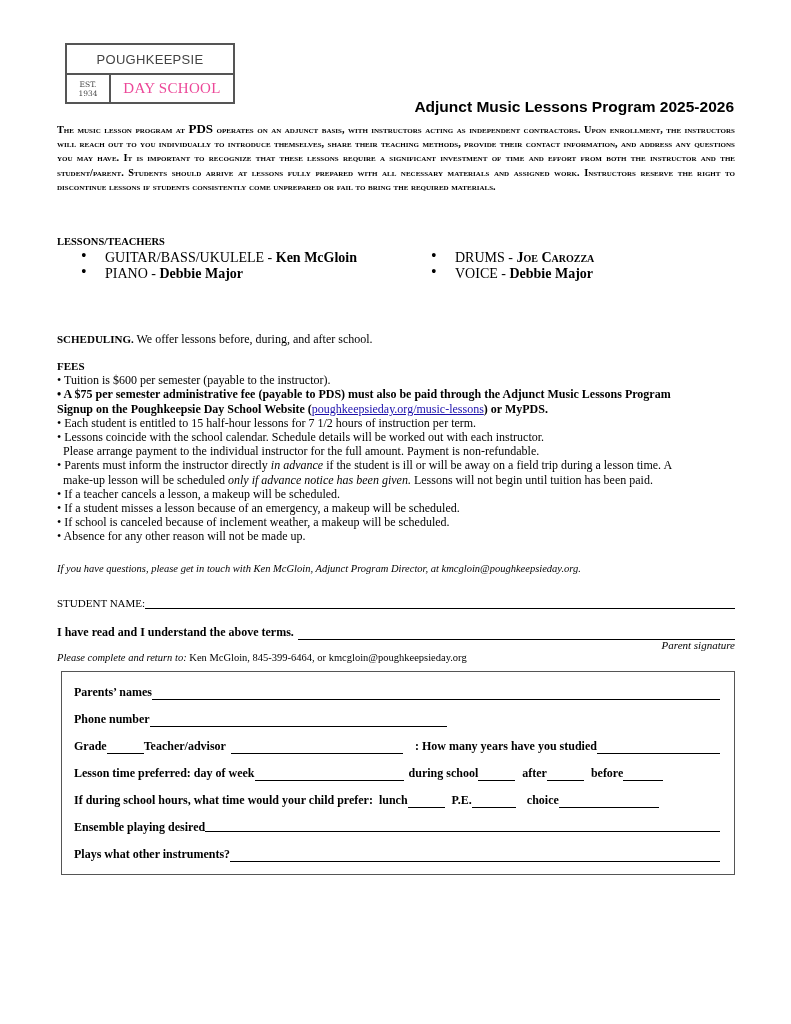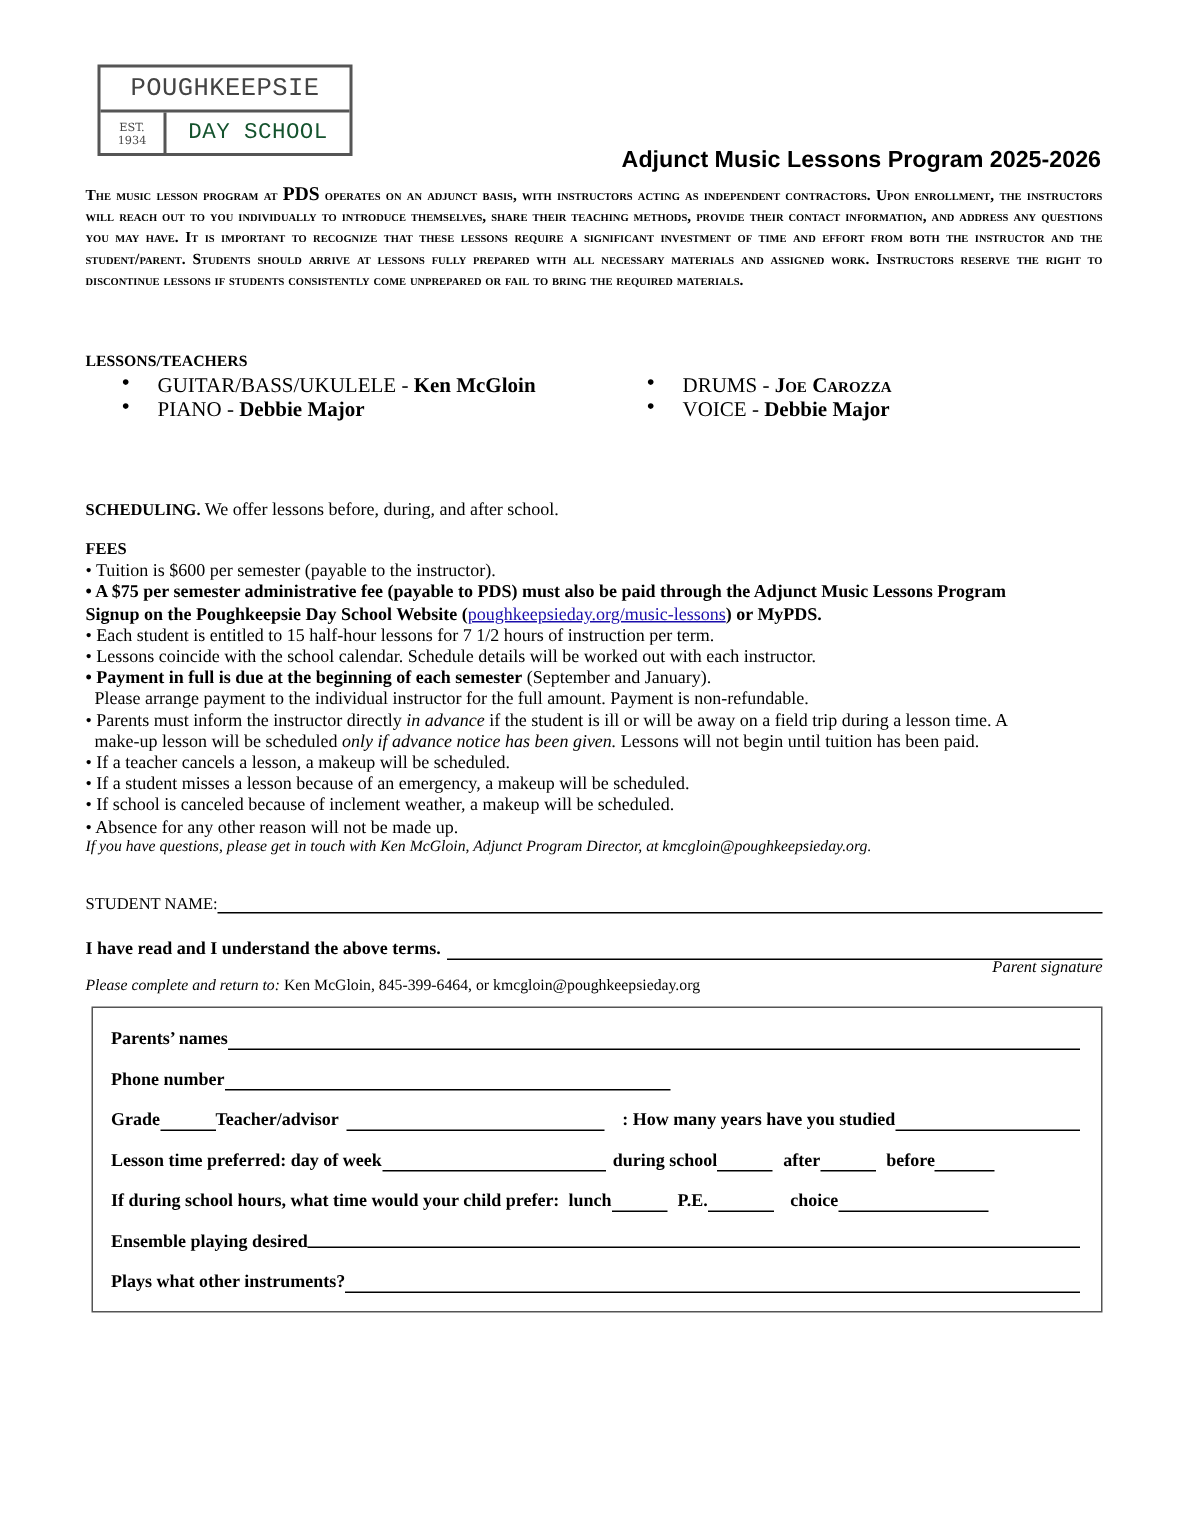--- a/index.html
+++ b/index.html
@@ -2,25 +2,25 @@
 <html><head>
 <meta charset="utf-8">
 <style>
   html, body { margin:0; padding:0; background:#ffffff; }
   body { width:791px; height:1024px; position:relative; overflow:hidden; font-family:"Liberation Serif", serif; color:#000; }
   .abs { position:absolute; }
 
   
   #logo { left:65px; top:43px; width:170px; height:61px; border:2px solid #555; box-sizing:border-box; }
   #logo .top { position:absolute; left:0; top:0; width:100%; height:30px; border-bottom:2px solid #555; box-sizing:border-box;
-    font-family:Liberation Mono, monospace; font-size:17px; color:#444; text-align:center; line-height:29px; letter-spacing:0.3px; }
+    font-family:Liberation Sans, sans-serif; font-size:13px; color:#444; text-align:center; line-height:29px; letter-spacing:0.3px; }
   #logo .est { position:absolute; left:0; top:30px; width:44px; height:27px; border-right:2px solid #555; box-sizing:border-box;
     font-family:"DejaVu Serif", serif; font-size:7.5px; color:#444; text-align:center; line-height:9px; padding-top:5px; }
   #logo .day { position:absolute; left:44px; top:30px; right:0; height:27px;
-    font-family:Liberation Mono, monospace; font-size:15px; color:#14532d; text-align:center; line-height:27px; letter-spacing:0.3px; }
+    font-family:Liberation Serif, serif; font-size:15px; color:#ec4899; text-align:center; line-height:27px; letter-spacing:0.3px; }
 
   #title { right:57px; top:98px; font-family:"Liberation Sans", sans-serif; font-weight:bold; font-size:15.5px;text-align:right; }
 
   #intro { left:57px; top:122px; width:678px; font-size:10.3px; font-weight:bold; font-variant:small-caps; text-align:justify; line-height:14.2px; text-transform:none; }
   #intro span { font-variant:small-caps; }
 
   #lessons-head { left:57px; top:236px; font-size:10.5px; font-weight:bold; }
   .lesson { font-size:14px; line-height:15px; }
   .lesson .bullet { position:absolute; left:-24px; top:-2px; font-size:16px; }
   .sc { font-variant:small-caps; }
@@ -74,29 +74,28 @@
   <b style="font-size:11px">SCHEDULING.</b><span> We offer lessons before, during, and after school.</span>
 </div>
 
 <div class="abs body-text" style="left:57px;top:359px;width:690px">
   <div class="b" style="font-size:11px">FEES</div>
   <div>• Tuition is $600 per semester (payable to the instructor).</div>
   <div class="b">• A $75 per semester administrative fee (payable to PDS) must also be paid through the Adjunct Music Lessons Program</div>
   <div class="b"><span>Signup on the Poughkeepsie Day School Website (</span><a class="link" style="font-weight:normal">poughkeepsieday.org/music-lessons</a><span>) or MyPDS.</span></div>
   <div>• Each student is entitled to 15 half-hour lessons for 7 1/2 hours of instruction per term.</div>
   <div>• Lessons coincide with the school calendar. Schedule details will be worked out with each instructor.</div>
-  <div><b>• Payment in full is due at the beginning of each semester</b><span> (September and January).</span></div>
   <div style="padding-left:6px">Please arrange payment to the individual instructor for the full amount. Payment is non-refundable.</div>
   <div><span>• Parents must inform the instructor directly </span><i>in advance</i><span> if the student is ill or will be away on a field trip during a lesson time. A</span></div>
   <div style="padding-left:6px"><span>make-up lesson will be scheduled </span><i>only if advance notice has been given.</i><span> Lessons will not begin until tuition has been paid.</span></div>
   <div>• If a teacher cancels a lesson, a makeup will be scheduled.</div>
   <div>• If a student misses a lesson because of an emergency, a makeup will be scheduled.</div>
   <div>• If school is canceled because of inclement weather, a makeup will be scheduled.</div>
   <div>• Absence for any other reason will not be made up.</div>
-  <div class="it" style="font-size:10.5px;margin-top:0">If you have questions, please get in touch with Ken McGloin, Adjunct Program Director, at kmcgloin@poughkeepsieday.org.</div>
+  <div class="it" style="font-size:10.5px;margin-top:18px">If you have questions, please get in touch with Ken McGloin, Adjunct Program Director, at kmcgloin@poughkeepsieday.org.</div>
 </div>
 
 <div class="abs" style="left:57px;top:597px;width:678px;font-size:11px;display:flex;align-items:flex-end">
   <span>STUDENT NAME:</span>
   <span class="line" style="flex:1"></span>
 </div>
 <div class="abs" style="left:57px;top:625px;width:678px;font-size:12px;display:flex;align-items:flex-end">
   <b>I have read and I understand the above terms.</b>
   <span class="line" style="flex:1;margin-left:4px"></span>
 </div>

